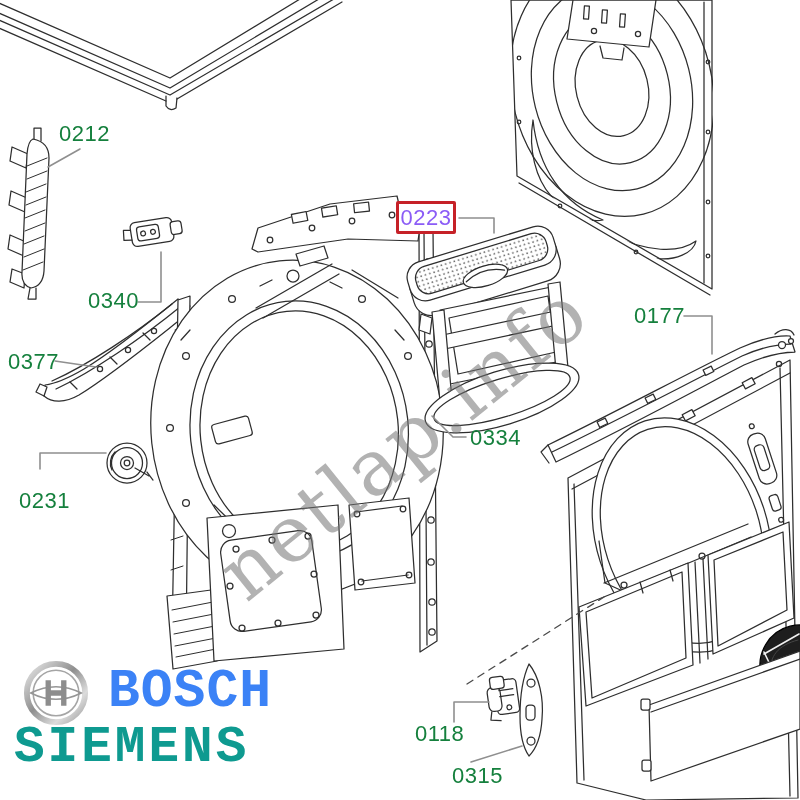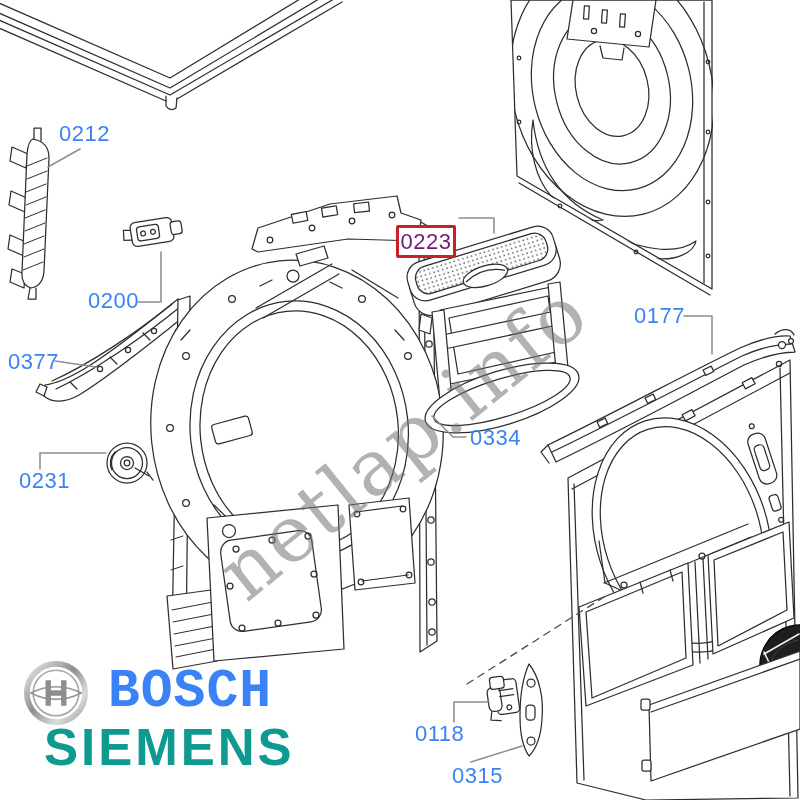--- a/index.html
+++ b/index.html
@@ -12,33 +12,33 @@
   .art .f{fill:#ffffff;}
   .art g.leaders path{stroke:#8f8f8f;stroke-width:1.6;fill:none;}
   .art path.dashed{stroke:#4a4a4a;stroke-width:1.3;stroke-dasharray:7 6;}
   .art path.wline{stroke:#f0f0f0;stroke-width:1.6;}
   .art path.darkline{stroke:#454545;stroke-width:1;}
   .art ellipse.dark{fill:#1e1e1e;stroke:#000;}
   .art circle.dot{fill:#666;stroke:none;}
   .art rect.meshfill{fill:url(#mesh);stroke:#2e2e2e;}
   .art path.hatch{stroke-width:1;}
 
-  .plabel{position:absolute;font-size:22px;line-height:1;color:#3b82f6;letter-spacing:.5px;}
+  .plabel{position:absolute;font-size:22px;line-height:1;color:#15803d;letter-spacing:.5px;}
   .hlabel{position:absolute;left:396px;top:201px;width:54px;height:27px;border:3px solid #c62128;
           border-radius:2px;background:#fff;display:flex;align-items:center;justify-content:center;
-          font-size:22px;color:#701a75;letter-spacing:.5px;margin-top:24px;}
+          font-size:22px;color:#8b5cf6;letter-spacing:.5px;}
   .watermark{position:absolute;left:158px;top:392px;width:490px;height:100px;text-align:center;
              font-family:"DejaVu Serif",serif;font-size:78px;line-height:100px;
              color:rgba(115,115,115,.55);transform:rotate(-39deg);letter-spacing:2px;
              pointer-events:none;white-space:nowrap;}
   .bosch-symbol{position:absolute;left:22px;top:659px;width:68px;height:68px;}
   .bosch-word{position:absolute;left:108px;top:666px;font-size:53px;font-weight:bold;line-height:1;
               color:#3b82f6;letter-spacing:1px;font-family:Liberation Mono, monospace;}
-  .siemens-word{position:absolute;left:44px;top:722px;font-size:51px;font-weight:bold;line-height:1;
-              color:#0e9a90;letter-spacing:3px;}
+  .siemens-word{position:absolute;left:14px;top:722px;font-size:51px;font-weight:bold;line-height:1;
+              color:#0e9a90;letter-spacing:3px;font-family:Liberation Mono, monospace;}
 </style>
 </head>
 <body>
 
 <div class="stage">
 
   <svg class="art" width="800" height="800" viewBox="0 0 800 800">
     <defs>
       <pattern id="mesh" width="4.5" height="4.5" patternUnits="userSpaceOnUse">
         <circle class="dot" cx="2" cy="2" r="0.9"></circle>
@@ -302,23 +302,23 @@
       <path d="M 466 437 L 453 437 L 432 416"></path>
       <path d="M 684 316 L 712 316 L 712 354"></path>
       <path d="M 454 722 L 454 702 L 489 702"></path>
       <path d="M 471 762 L 522 746"></path>
     </g>
   </svg>
 
   <div class="watermark">netlap.info</div>
 
   <div class="plabel" style="left:59px;top:123px">0212</div>
-  <div class="plabel" style="left:88px;top:290px">0200</div>
+  <div class="plabel" style="left:88px;top:290px">0340</div>
   <div class="plabel" style="left:8px;top:351px">0377</div>
-  <div class="plabel" style="left:19px;top:470px">0231</div>
+  <div class="plabel" style="left:19px;top:490px">0231</div>
   <div class="hlabel">0223</div>
   <div class="plabel" style="left:470px;top:427px">0334</div>
   <div class="plabel" style="left:634px;top:305px">0177</div>
   <div class="plabel" style="left:415px;top:723px">0118</div>
   <div class="plabel" style="left:452px;top:765px">0315</div>
 
   <div>
     <svg class="bosch-symbol" viewBox="0 0 70 70">
       <defs>
         <linearGradient id="mg" x1="0" y1="0" x2="1" y2="1">

